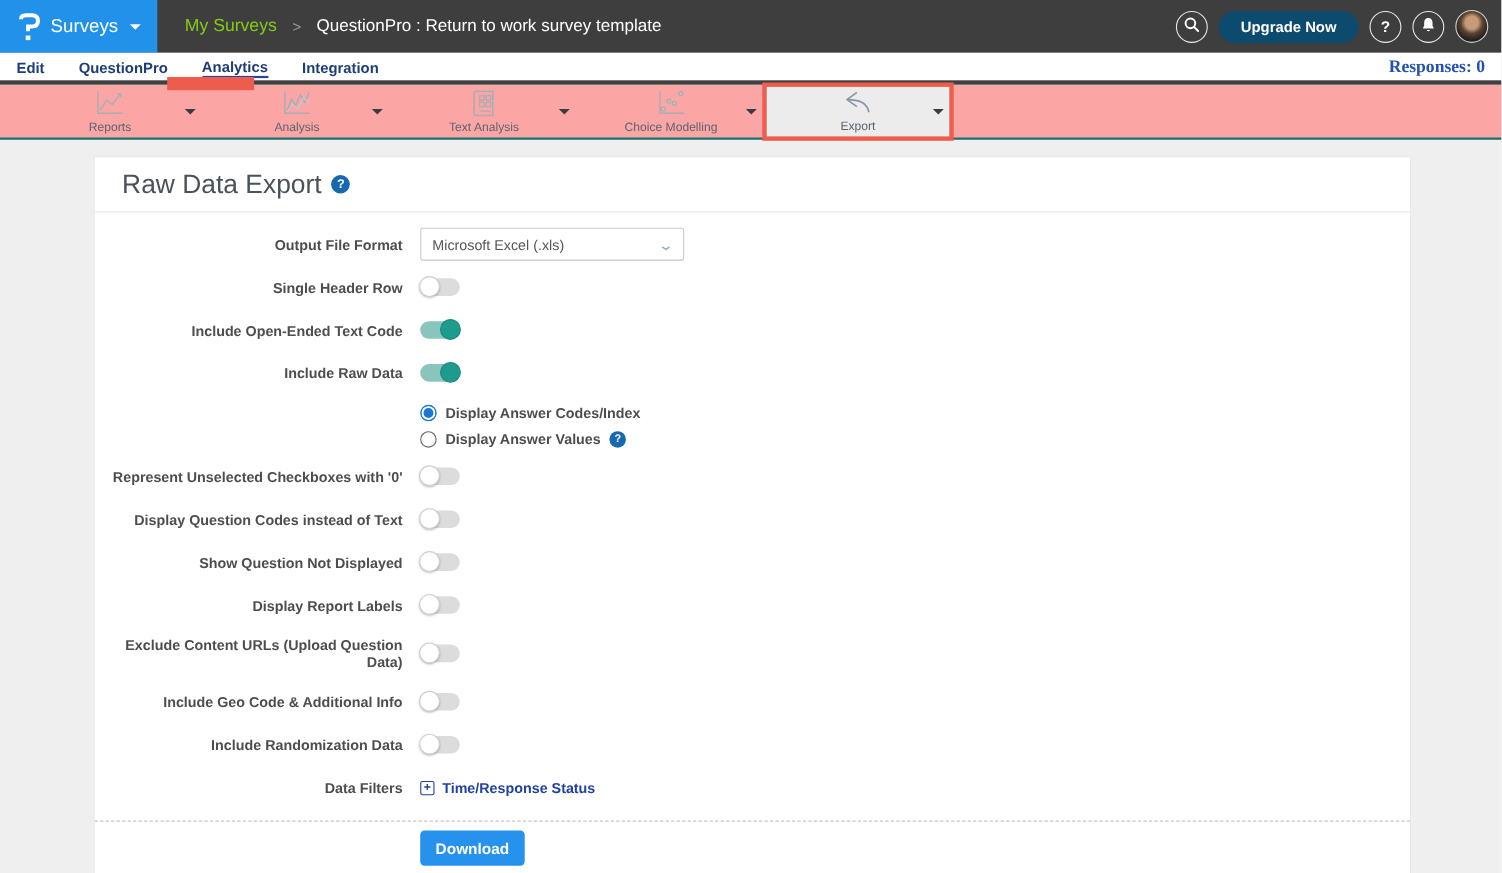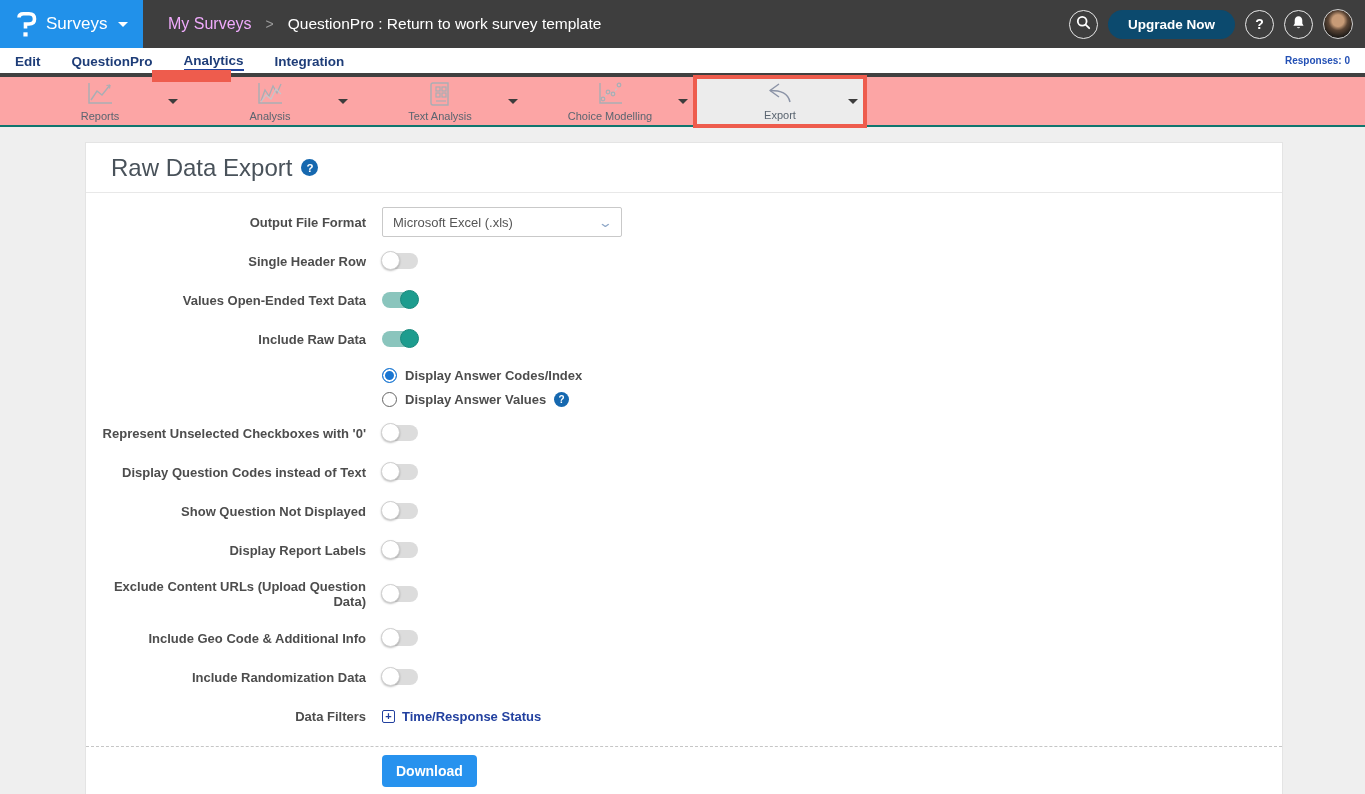--- a/index.html
+++ b/index.html
@@ -8,37 +8,37 @@
 
   
   .topbar { height:48px; background:#3e3e3e; display:flex; align-items:center; position:relative; }
   .brand { width:143px; height:48px; background:#2191ea; display:flex; align-items:center;
     padding:0 12px 0 16px; gap:9px; cursor:pointer; }
   .brand .logo { display:flex; align-items:center; }
   .brand .menu-label { color:#fff; font-size:17px; }
   .caret-down-white { width:0; height:0; border-left:5px solid transparent; border-right:5px solid transparent;
     border-top:5px solid #fff; margin-left:2px; }
   .crumbs { display:flex; align-items:center; margin-left:25px; gap:14px; }
-  .crumb-parent { color:#f0abfc; font-size:16px; cursor:pointer; }
+  .crumb-parent { color:#84cc16; font-size:16px; cursor:pointer; }
   .crumb-sep { color:#9a9a9a; font-size:14px; }
   .crumb-title { color:#ffffff; font-size:15.5px; }
   .top-actions { position:absolute; right:12px; top:0; height:48px; display:flex; align-items:center; gap:10px; }
   .circle-btn { width:29px; height:29px; border-radius:50%; border:1.5px solid #e8e8e8; color:#fff;
     display:flex; align-items:center; justify-content:center; font-size:14px; font-weight:bold; cursor:pointer; background:transparent; }
   .upgrade-btn { height:29px; padding:0 20px; border:none; border-radius:15px; background:#0c4a6e;
     color:#fff; font-weight:bold; font-size:13.5px; cursor:pointer; font-family:"Liberation Sans",sans-serif; }
   .avatar { width:30px; height:30px; border-radius:50%; border:1px solid #cfcfcf; cursor:pointer;
     background:radial-gradient(circle at 50% 38%, #c79b77 0 26%, #5a4434 44%, #221e1a 72%, #3a3530 100%); }
 
   
   .navrow { height:29px; background:#fff; border-bottom:4px solid #404040; display:flex;
     align-items:center; padding:0 15px; position:relative; }
   .tab { color:#1e3d78; font-size:13.5px; font-weight:600; margin-right:31px; cursor:pointer; padding-top:2px; }
   .tab.active { border-bottom:2px solid #24459c; padding-bottom:1px; }
-  .responses { position:absolute; right:15px; color:#2350b5; font-size:10px; font-weight:600; }
+  .responses { position:absolute; right:15px; color:#2350b5; font-size:16px; font-weight:600;font-family:Liberation Serif, serif; }
   .annot-underline { position:absolute; left:152px; top:70px; width:79px; height:12px;
     background:#ee5c4d; z-index:30; }
 
   
   .toolbar { height:50px; background:#fca5a5; border-bottom:2px solid #0f766e; display:flex; padding-left:15px; }
   .tslot { width:170px; height:49px; position:relative; display:flex; align-items:center;
     justify-content:center; cursor:pointer; }
   .tslot.highlighted { background:#ececec; outline:4px solid #ee5c4d; outline-offset:-2px; z-index:20; }
   .tcol { display:flex; flex-direction:column; align-items:center; gap:3px; }
   .tlabel { font-size:11px; color:#5a6570; }
@@ -238,21 +238,21 @@
       </div>
 
       <div class="frow">
         <span class="flabel">Single Header Row</span>
         <div class="toggle">
             <div class="knob"></div>
           </div>
       </div>
 
       <div class="frow">
-        <span class="flabel">Values Open-Ended Text Data</span>
+        <span class="flabel">Include Open-Ended Text Code</span>
         <div class="toggle on">
             <div class="knob"></div>
           </div>
       </div>
 
       <div class="frow">
         <span class="flabel">Include Raw Data</span>
         <div class="toggle on">
             <div class="knob"></div>
           </div>

